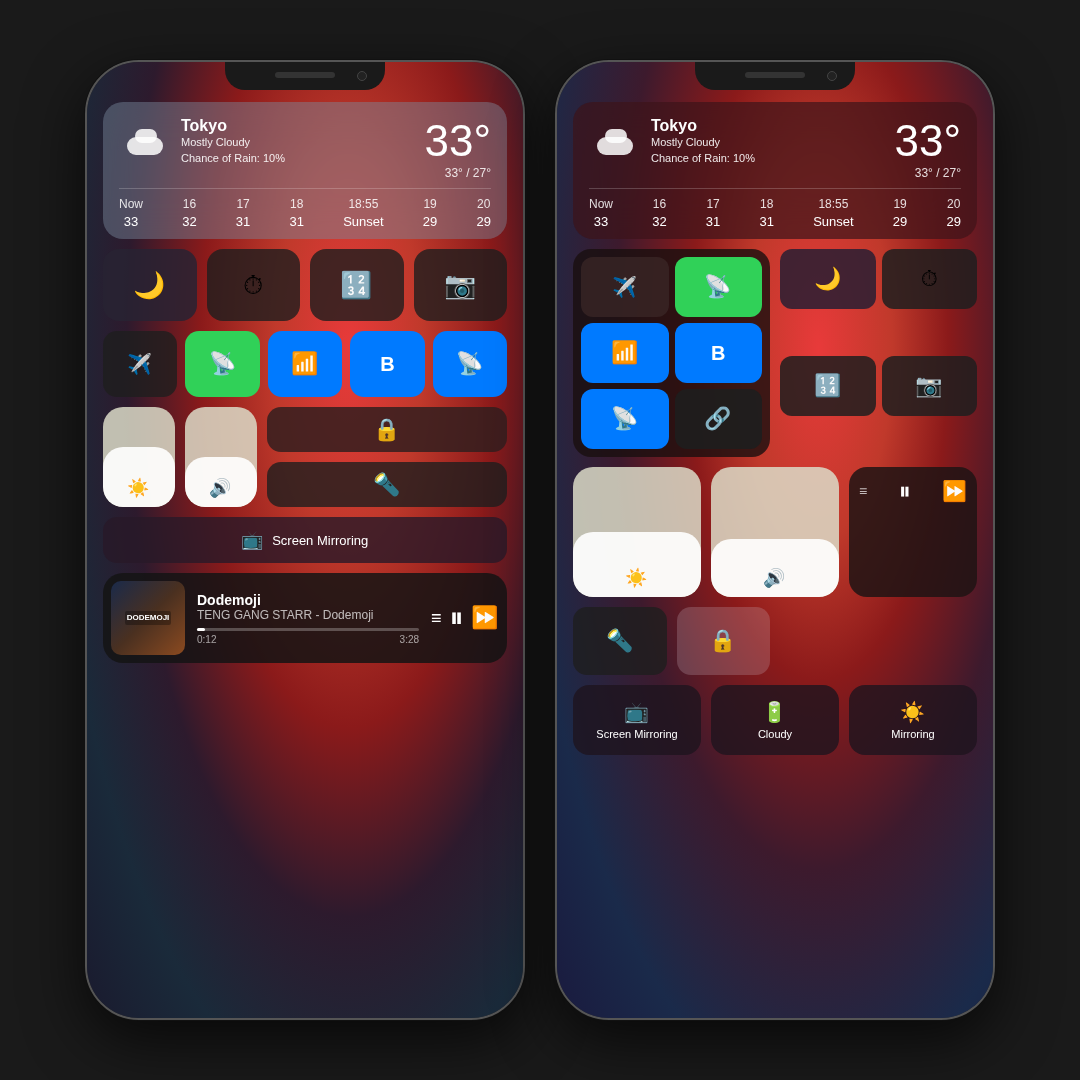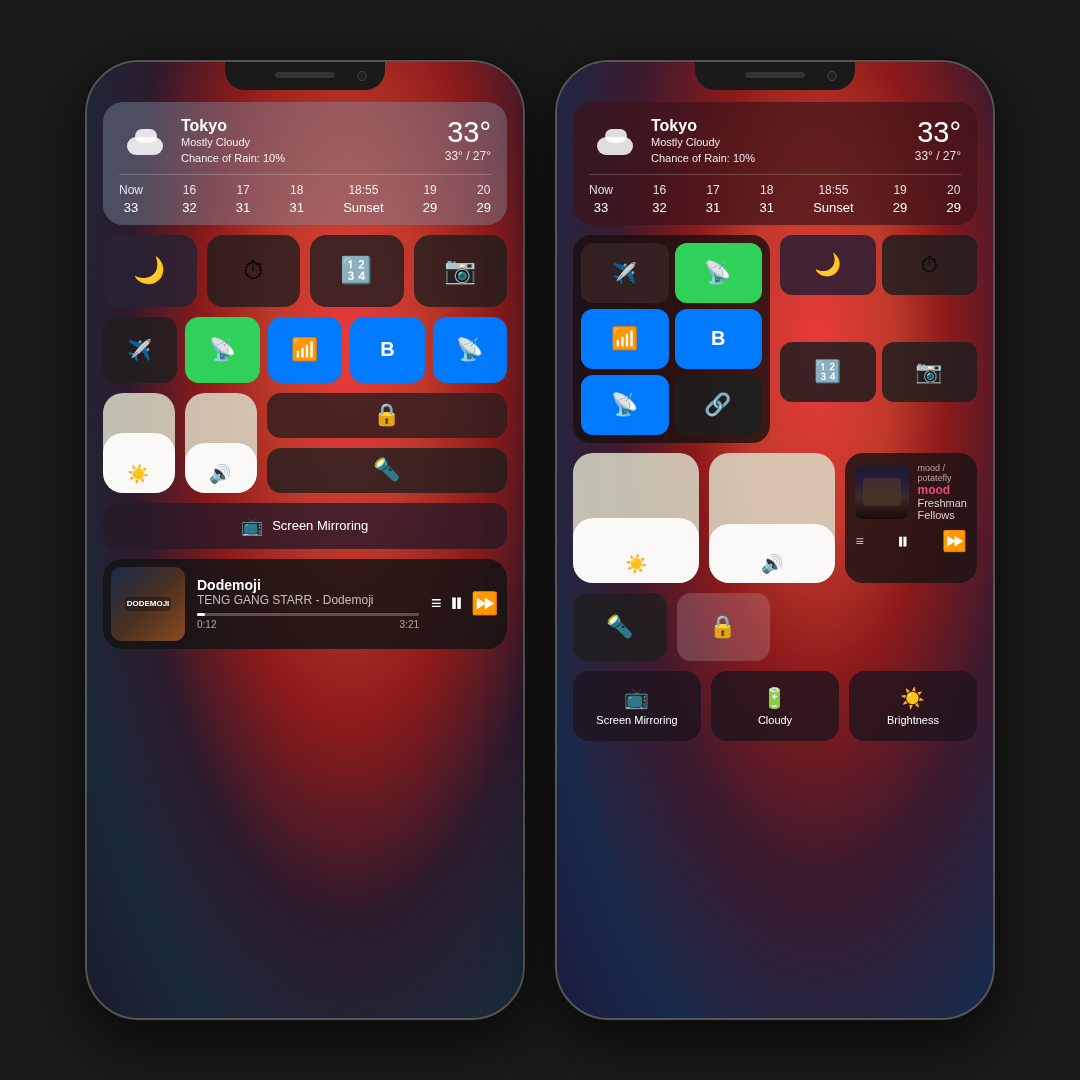--- a/index.html
+++ b/index.html
@@ -120,21 +120,21 @@
       font-size: 16px;
       font-weight: 600;
       line-height: 1.2;
     }
     .weather-info p {
       font-size: 11px;
       opacity: 0.9;
       line-height: 1.4;
     }
     .weather-temp {
-      font-size: 29px;
+      font-size: 44px;
       font-weight: 200;
     }
     .weather-forecast {
       display: flex;
       justify-content: space-between;
       border-top: 1px solid rgba(255,255,255,0.2);
       padding-top: 8px;
     }
     .forecast-col {
       display: flex;
@@ -575,21 +575,21 @@
           </div>
         </div>
         <div class="track-info">
           <div class="track-title">Dodemoji</div>
           <div class="track-artist">TENG GANG STARR - Dodemoji</div>
           <div class="progress-bar">
             <div class="progress-fill" style="width:3.5%"></div>
           </div>
           <div class="progress-times">
             <span>0:12</span>
-            <span>3:21</span>
+            <span>3:28</span>
           </div>
         </div>
         <div class="playback-controls">
           <span class="menu-btn">≡</span>
           <span class="play-btn">⏸</span>
           <span class="forward-btn">⏩</span>
         </div>
       </div>
 
     </div>
@@ -709,32 +709,20 @@
           <div class="slider-fill" style="height:50%"></div>
           <span class="slider-icon">☀️</span>
         </div>
 
         <div class="slider-container" style="width:auto;height:100%;">
           <div class="slider-fill" style="height:45%"></div>
           <span class="slider-icon">🔊</span>
         </div>
 
         <div class="music-widget">
-          <div class="music-top">
-            <div class="music-album-art">
-              <div style="width:100%;height:100%;background:linear-gradient(180deg,#1a1a2e 0%,#2a1a3e 30%,#3a2a2a 60%,#1a0a0a 100%);display:flex;align-items:center;justify-content:center;">
-                <div style="width:38px;height:28px;background:rgba(80,60,40,0.6);border-radius:3px;"></div>
-              </div>
-            </div>
-            <div class="music-text">
-              <div class="music-source">mood / potatefly</div>
-              <div class="music-track">mood</div>
-              <div class="music-artist">Freshman Fellows</div>
-            </div>
-          </div>
           <div class="music-controls">
             <span class="music-menu">≡</span>
             <span class="music-play">⏸</span>
             <span class="music-fwd">⏩</span>
           </div>
         </div>
       </div>
 
       <div style="display:grid;grid-template-columns:1fr 1fr 1fr 1fr;gap:10px;">
         <div style="background:rgba(30,30,30,0.8);border-radius:14px;display:flex;align-items:center;justify-content:center;height:68px;cursor:pointer;">
@@ -749,19 +737,19 @@
         <div class="bottom-btn">
           <span class="icon">📺</span>
           <span>Screen Mirroring</span>
         </div>
         <div class="bottom-btn">
           <span class="icon">🔋</span>
           <span>Cloudy</span>
         </div>
         <div class="bottom-btn">
           <span class="icon">☀️</span>
-          <span>Brightness</span>
+          <span>Mirroring</span>
         </div>
       </div>
 
     </div>
   </div>
 </div>
 
 </body></html>

